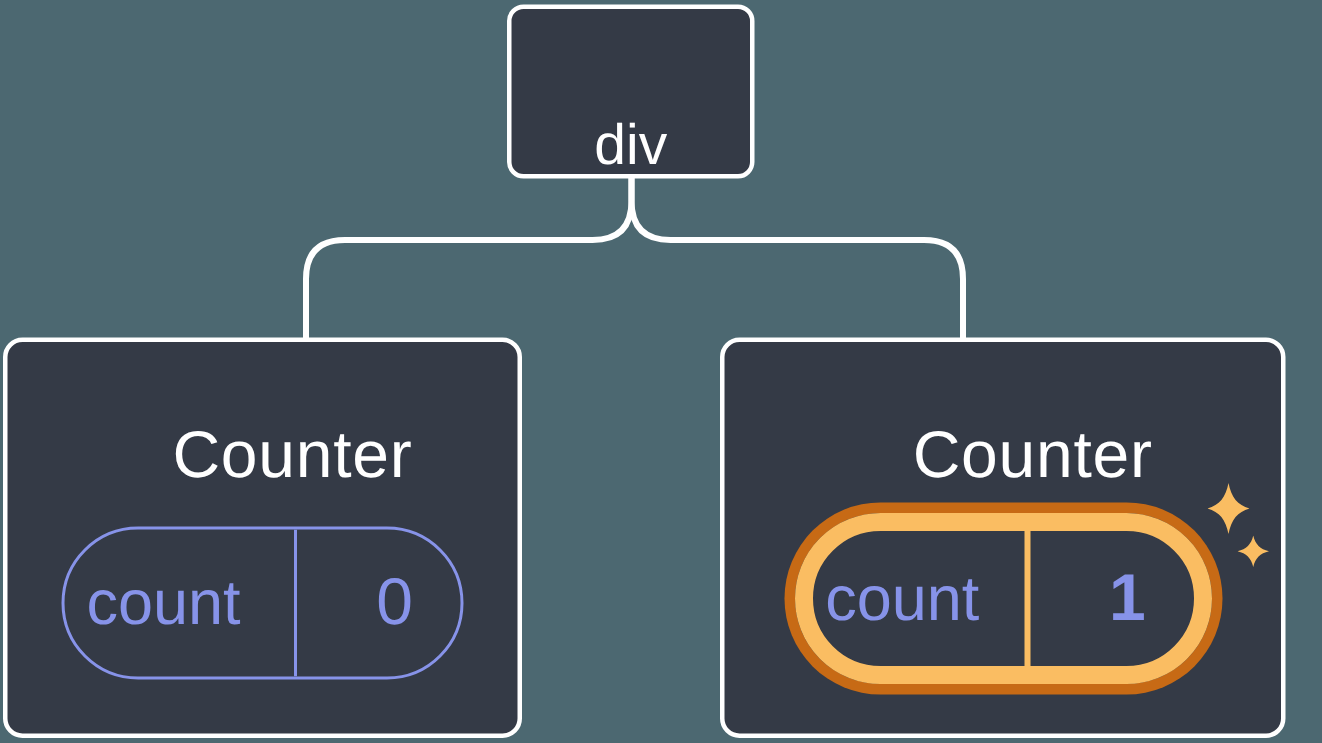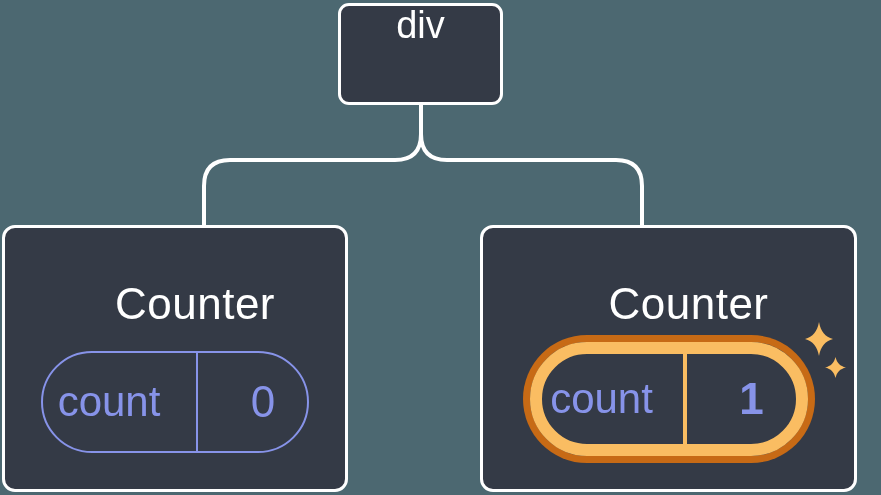--- a/index.html
+++ b/index.html
@@ -34,24 +34,24 @@
     stroke: var(--node-border);
     stroke-width: 4;
   }
   .node {
     position: absolute;
     background: var(--node-bg);
     border: 3px solid var(--node-border);
   }
   .root-node {
     left: 338px; top: 3px;
-    width: 165px; height: 102px;
+    width: 165px; height: 116px;
     border-radius: 11px;
     display: flex;
-    align-items: flex-start;
+    align-items: flex-end;
     justify-content: center;
   }
   .root-label {
     color: var(--text-primary);
     font-size: 38px;
     line-height: 1;
   }
   .counter-node {
     top: 225px;
     height: 267px;

